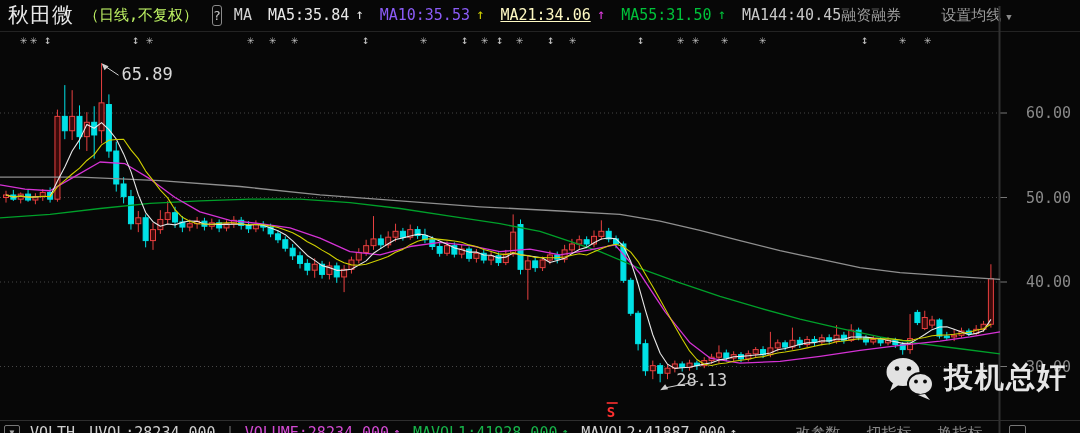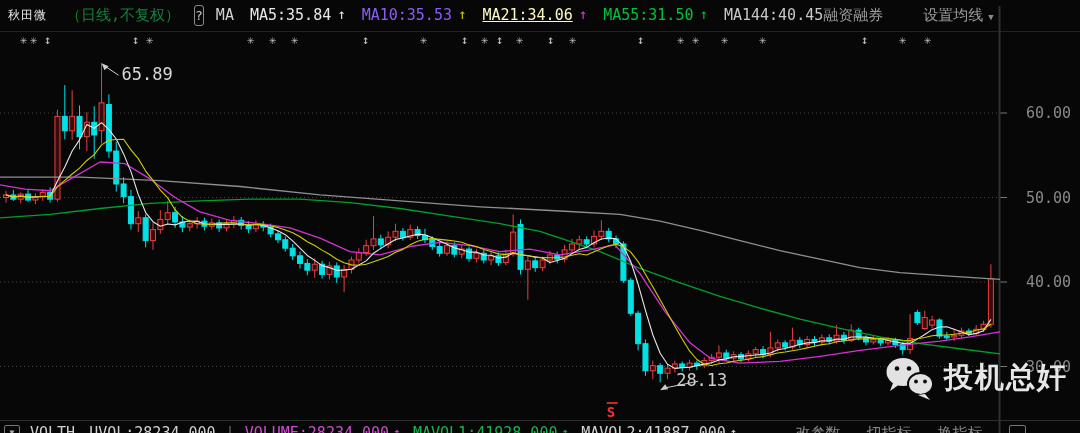--- a/index.html
+++ b/index.html
@@ -3,22 +3,22 @@
 <meta charset="utf-8">
 <style>
   html,body{margin:0;padding:0;background:#070707;}
   body{width:1080px;height:433px;position:relative;overflow:hidden;
        font-family:"DejaVu Sans Mono","Liberation Mono",monospace;
        -webkit-font-smoothing:none;}
   
   #header{position:absolute;top:0;left:0;width:1080px;height:30px;
           display:flex;align-items:center;padding-left:8px;padding-right:112px;
           box-sizing:border-box;font-size:15px;white-space:nowrap;}
-  .stock-name{color:#e9e9e9;font-size:12px;letter-spacing:1px;}
-  .period{color:#15803d;margin-left:19px;}
+  .stock-name{color:#e9e9e9;font-size:21px;letter-spacing:1px;}
+  .period{color:#bef264;margin-left:10px;}
   .help-btn{margin-left:14px;width:18px;height:19px;border:1px solid #8a8a8a;
             border-radius:3px;color:#c9c9c9;display:flex;align-items:center;
             justify-content:center;font-size:13px;cursor:pointer;}
   .ind-label{color:#d2d2d2;margin-left:12px;}
   #ma-values{display:flex;align-items:flex-start;}
   #ma-values .ma-item{margin-left:16px;}
   #ma-values .ma-arrow{margin-left:6px;font-size:14px;}
   .hdr-right{color:#9a9a9a;cursor:pointer;text-align:center;}
   .margin-trading{margin-left:auto;}
   .ma-settings{margin-left:40px;}

